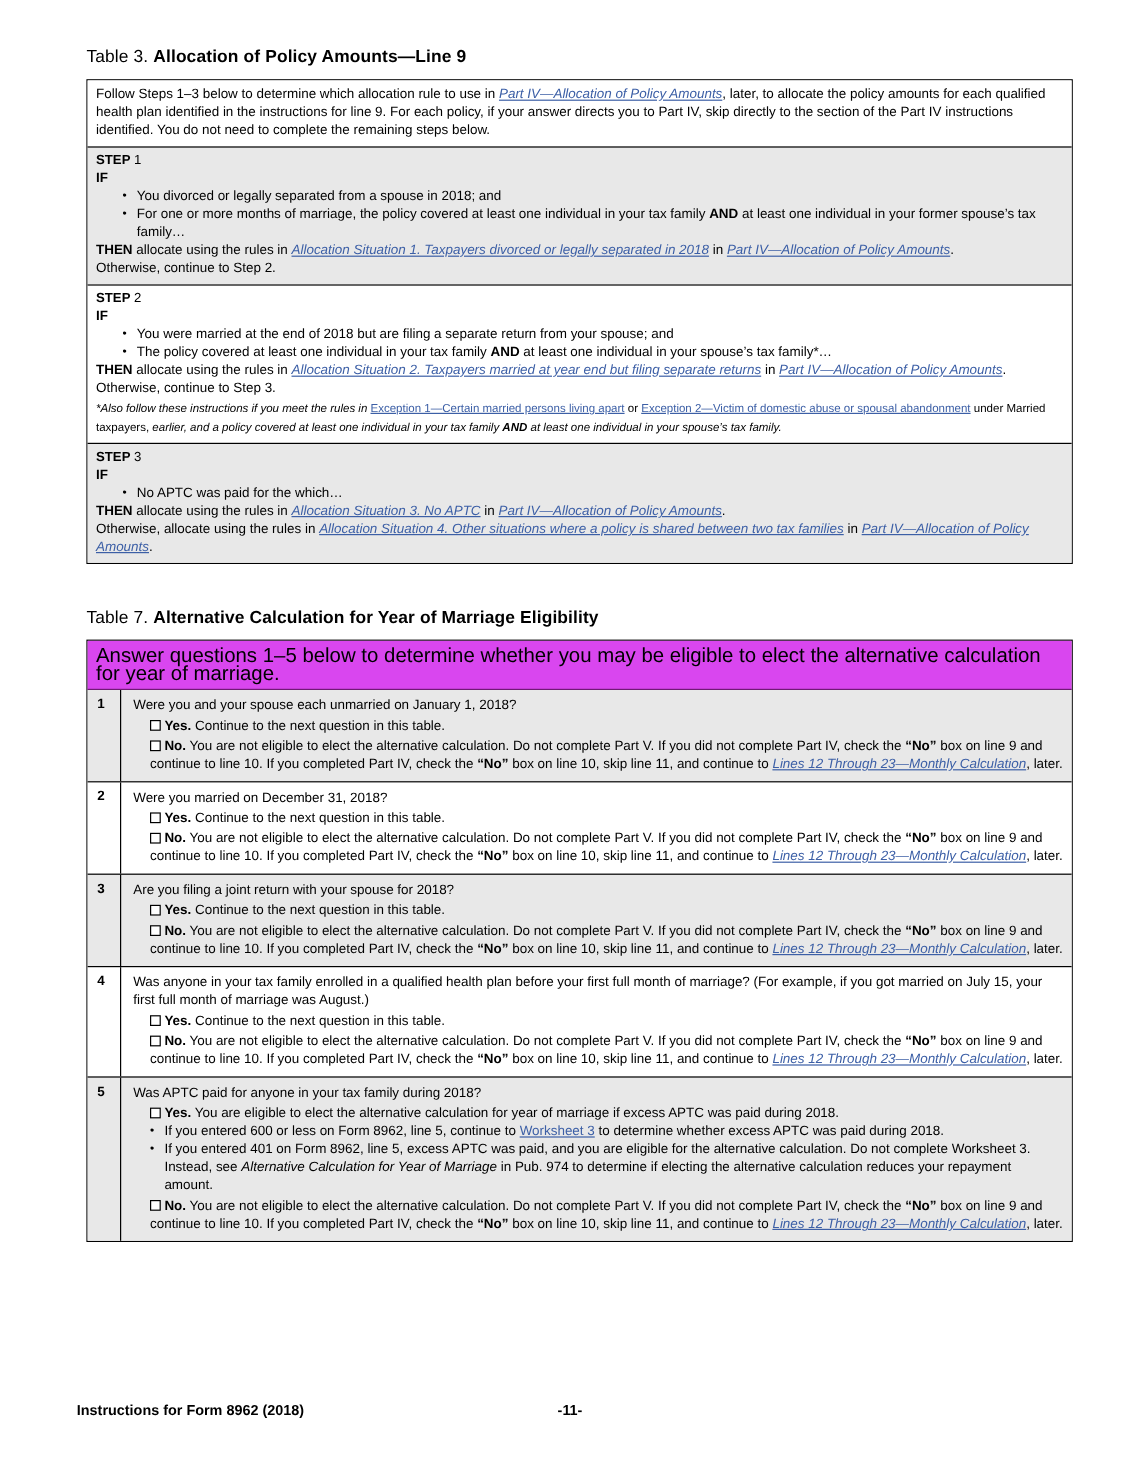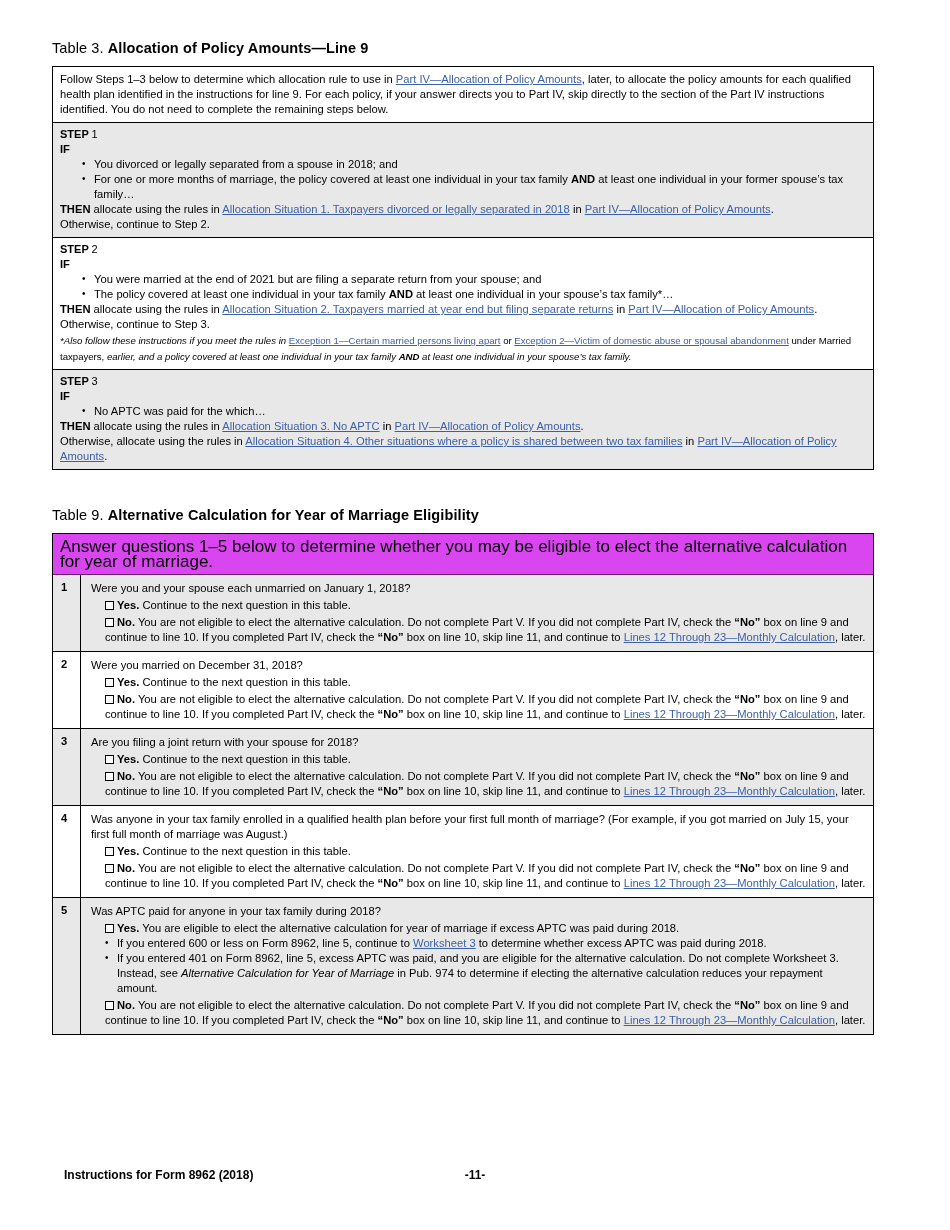--- a/index.html
+++ b/index.html
@@ -10,21 +10,21 @@
   body {
     width: 950px;
     height: 1230px;
     font-family: "Liberation Sans", sans-serif;
     color: #000000;
     position: relative;
     overflow: hidden;
   }
   .page {
     position: absolute;
-    left: 52px;
+    left: 72px;
     top: 0;
     width: 688px;
   }
 
   
   .caption {
     font-size: 14.5px;
     letter-spacing: 0.1px;
     margin: 0;
     padding: 0;
@@ -79,20 +79,21 @@
     content: "\2022";
     position: absolute;
     left: 0;
     top: -1px;
     font-size: 10px;
   }
 
   a.lk {
     color: #3c5fa6;
     text-decoration: underline;
+    font-style: italic;
   }
   a.lk.noital { font-style: normal; }
   b, .b { font-weight: bold; }
   i, .i { font-style: italic; }
 
   .foot {
     font-size: 9.6px;
     line-height: 15.5px;
     font-style: italic;
     margin: 0;
@@ -191,21 +192,21 @@
       <p class="l">Otherwise, continue to Step 2.</p>
     </div>
 
     <div class="band white">
       <div class="stephead">
         <span>STEP</span>
         <span class="num">2</span>
       </div>
       <p class="l ifw">IF</p>
       <ul class="bul">
-        <li>You were married at the end of 2021 but are filing a separate return from your spouse; and</li>
+        <li>You were married at the end of 2018 but are filing a separate return from your spouse; and</li>
         <li>The policy covered at least one individual in your tax family <b>AND</b> at least one individual in your spouse’s tax family*…</li>
       </ul>
       <p class="l">
         <b>THEN</b><span> allocate using the rules in </span><a class="lk" href="#">Allocation Situation 2. Taxpayers married at year end but filing separate returns</a><span> in </span><a class="lk" href="#">Part IV—Allocation of Policy Amounts</a><span>.</span>
       </p>
       <p class="l">Otherwise, continue to Step 3.</p>
       <p class="foot">
         <span>*Also follow these instructions if you meet the rules in </span><a class="lk noital" href="#">Exception 1—Certain married persons living apart</a><span class="up"> or </span><a class="lk noital" href="#">Exception 2—Victim of domestic abuse or spousal abandonment</a><span class="up"> under Married taxpayers, </span><span>earlier, and a policy covered at least one individual in your tax family </span><b>AND</b><span> at least one individual in your spouse’s tax family.</span>
       </p>
     </div>
@@ -224,21 +225,21 @@
       </p>
       <p class="l">
         <span>Otherwise, allocate using the rules in </span><a class="lk" href="#">Allocation Situation 4. Other situations where a policy is shared between two tax families</a><span> in </span><a class="lk" href="#">Part IV—Allocation of Policy Amounts</a><span>.</span>
       </p>
     </div>
 
   </div>
 
   <div style="height:37px"></div>
   <div class="caption">
-    <span class="cap-label">Table 9.</span>
+    <span class="cap-label">Table 7.</span>
     <span class="cap-title">Alternative Calculation for Year of Marriage Eligibility</span>
   </div>
 
   <div style="height:10px"></div>
 
   <div class="tbox">
 
     <div class="t4intro">Answer questions 1–5 below to determine whether you may be eligible to elect the alternative calculation for year of marriage.</div>
 
     <div class="t4row shaded">

